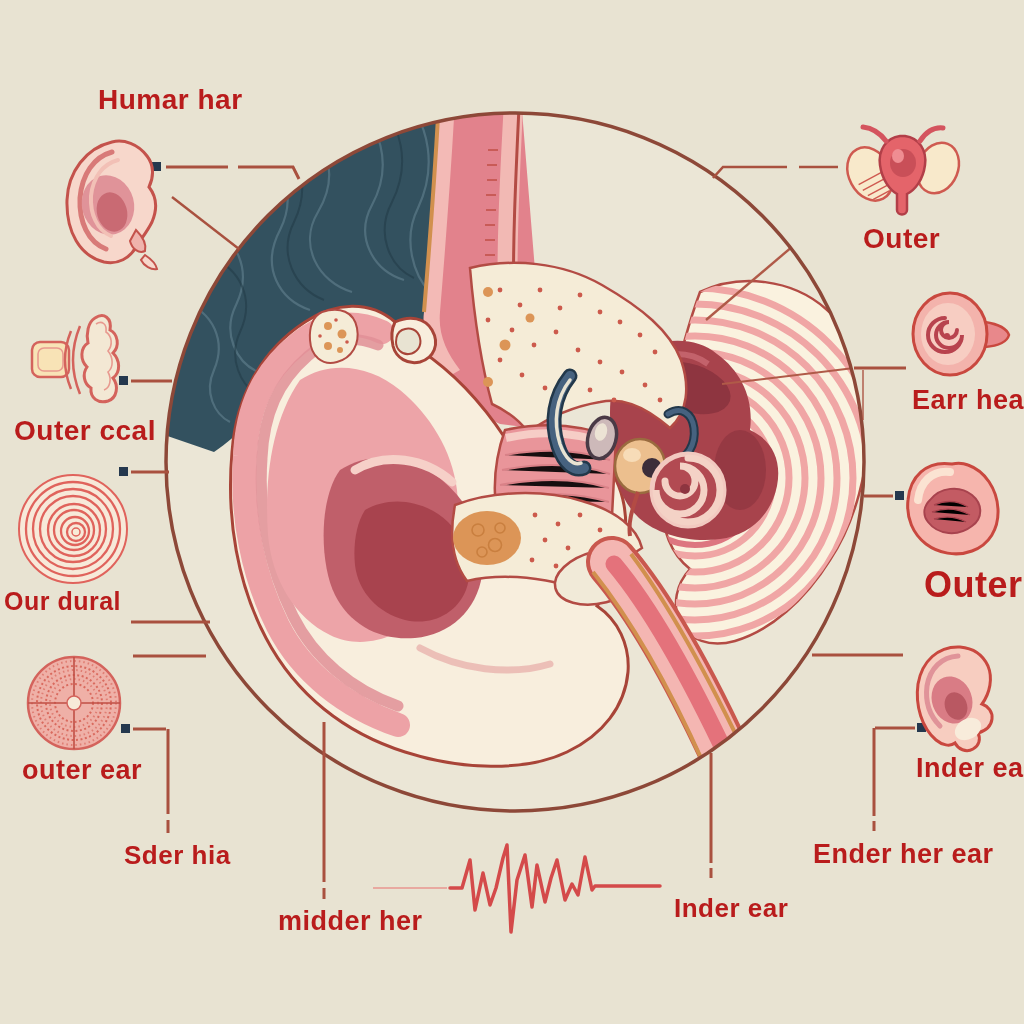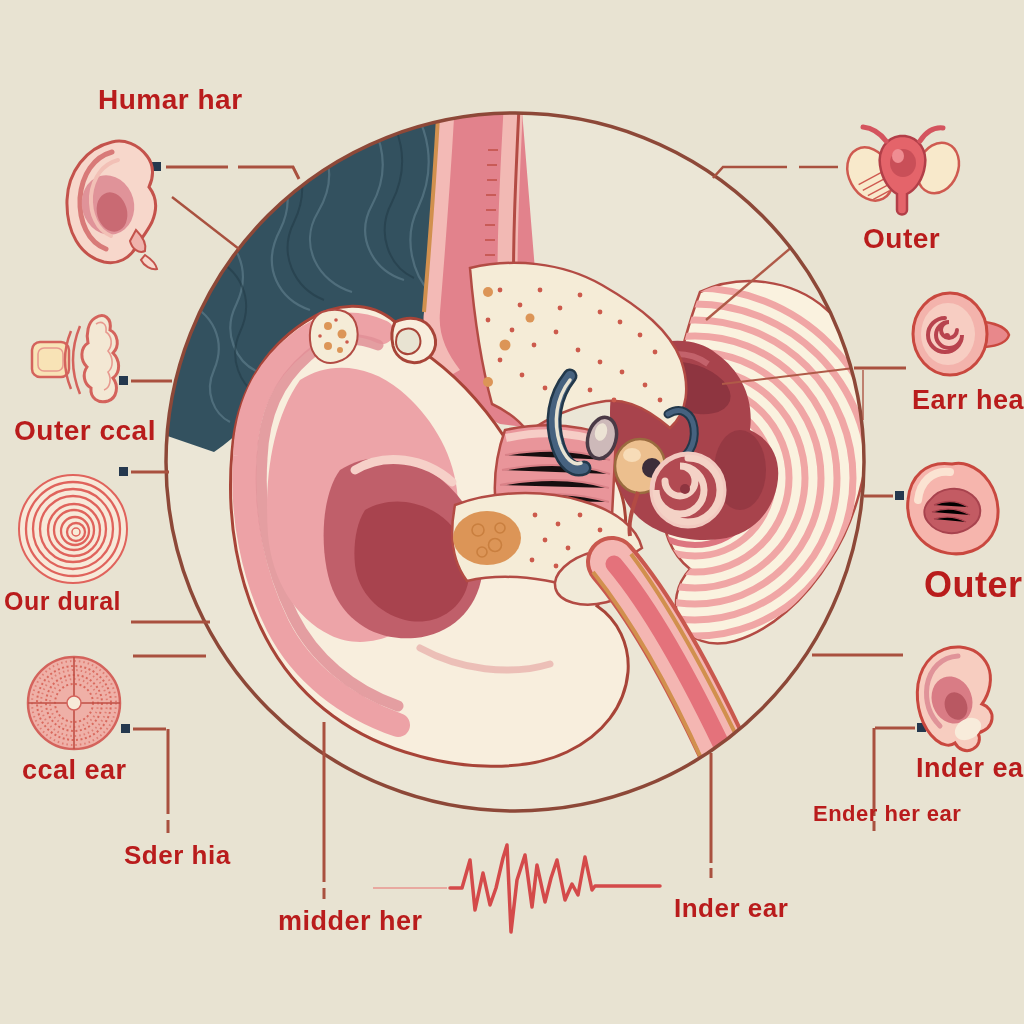--- a/index.html
+++ b/index.html
@@ -342,21 +342,21 @@
     <path d="M958,656 C942,657 930,668 927,686 C925,702 930,716 940,726" stroke="#e09399" stroke-width="5" fill="none" stroke-linecap="round"></path>
     <ellipse cx="952" cy="700" rx="20" ry="24" fill="#d97c85" transform="rotate(-20 952 700)"></ellipse>
     <ellipse cx="956" cy="706" rx="11" ry="14" fill="#b95862" transform="rotate(-20 956 706)"></ellipse>
     <ellipse cx="968" cy="729" rx="14" ry="10" fill="#f8ecdb" transform="rotate(-30 968 729)"></ellipse>
   </g>
 </svg>
 
 <div class="label" style="left:98px;top:84px;font-size:28px;">Humar har</div>
 <div class="label" style="left:14px;top:403px;font-size:28px;margin-top:12px;">Outer ccal</div>
 <div class="label" style="left:4px;top:587px;font-size:25px;">Our dural</div>
-<div class="label" style="left:22px;top:755px;font-size:27px;">ccal ear</div>
+<div class="label" style="left:22px;top:755px;font-size:27px;">outer ear</div>
 <div class="label" style="left:124px;top:840px;font-size:26px;">Sder hia</div>
 <div class="label" style="left:278px;top:906px;font-size:27px;">midder her</div>
 <div class="label" style="left:674px;top:893px;font-size:26px;">Inder ear</div>
-<div class="label" style="left:813px;top:801px;font-size:22px;">Ender her ear</div>
+<div class="label" style="left:813px;top:839px;font-size:27px;">Ender her ear</div>
 <div class="label" style="left:916px;top:753px;font-size:27px;">Inder ear</div>
 <div class="label" style="left:924px;top:564px;font-size:36px;">Outer</div>
 <div class="label" style="left:912px;top:385px;font-size:27px;">Earr hear</div>
 <div class="label" style="left:863px;top:223px;font-size:28px;">Outer</div>
 
 </body></html>

